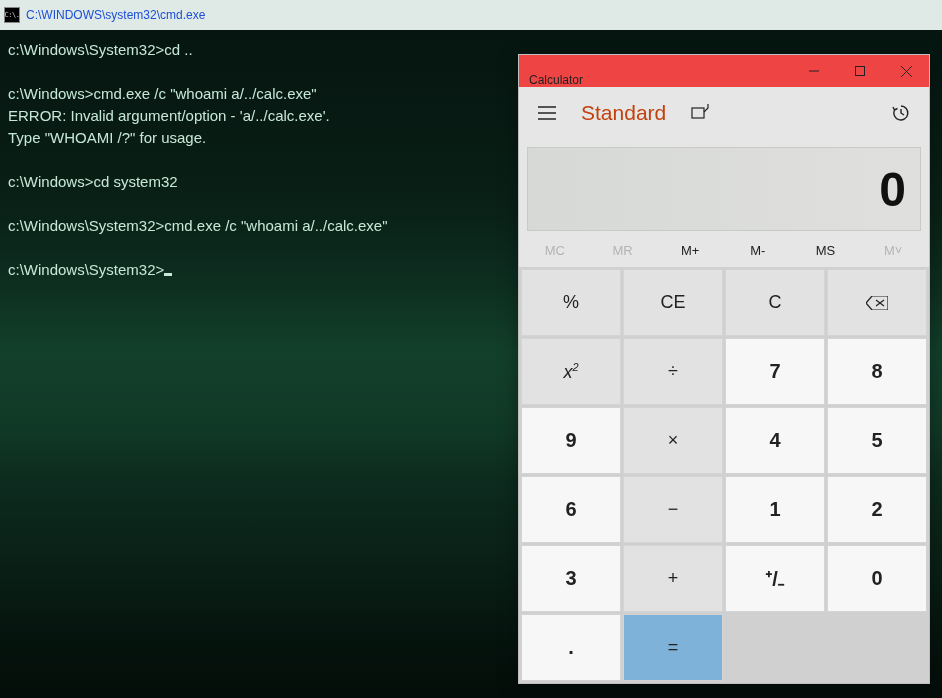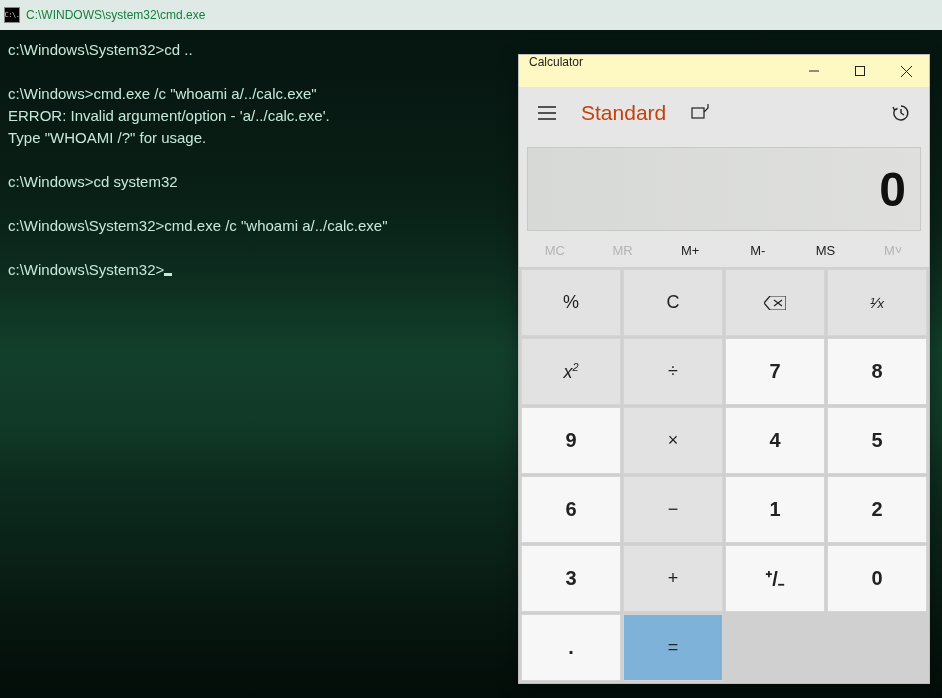--- a/index.html
+++ b/index.html
@@ -34,21 +34,21 @@
       font-size: 7px;
       display: flex;
       align-items: center;
       justify-content: center;
       border: 1px solid #888;
       font-family: monospace;
       letter-spacing: -0.5px;
     }
     .cmd-title {
       font-size: 12px;
-      color: #15803d;
+      color: #1d4ed8;
     }
     
     .terminal {
       position: absolute;
       top: 30px;
       left: 0;
       width: 942px;
       height: 668px;
       padding: 10px 8px;
       font-family: Consolas, "Courier New", monospace;
@@ -82,23 +82,23 @@
       height: 630px;
       background: #e6e6e6;
       box-shadow: 0 6px 18px rgba(0,0,0,0.35);
       display: flex;
       flex-direction: column;
       border: 1px solid #bfbfbf;
     }
     .calc-titlebar {
       height: 32px;
       display: flex;
-      align-items: flex-start;
+      align-items: flex-end;
       padding-left: 10px;
-      background: #fef9c3;
+      background: #ef4444;
     }
     .calc-title {
       font-size: 12px;
       color: #222;
       flex: 1;
     }
     .calc-win-btn {
       width: 46px;
       height: 32px;
       display: flex;
@@ -263,33 +263,31 @@
     <div class="mem-btn disabled">MR</div>
     <div class="mem-btn">M+</div>
     <div class="mem-btn">M-</div>
     <div class="mem-btn">MS</div>
     <div class="mem-btn disabled">M˅</div>
   </div>
 
   <div class="keypad">
 
     <div class="key">%</div>
+    <div class="key">CE</div>
     <div class="key">C</div>
     <div class="key">
       <svg width="22" height="14">
         <path d="M6 0 L22 0 L22 14 L6 14 L0 7 Z" fill="none" stroke="#222" stroke-width="1.2"></path>
         <line x1="10" y1="4" x2="18" y2="10" stroke="#222" stroke-width="1.2"></line>
         <line x1="18" y1="4" x2="10" y2="10" stroke="#222" stroke-width="1.2"></line>
       </svg>
     </div>
 
     <div class="key">
-      <span style="font-style:italic;font-size:15px;">¹∕<span style="font-size:13px">x</span></span>
-    </div>
-    <div class="key">
       <span style="font-style:italic;"><span>x</span><span class="sup">2</span></span>
     </div>
     <div class="key">÷</div>
 
     <div class="key num">7</div>
     <div class="key num">8</div>
     <div class="key num">9</div>
     <div class="key">×</div>
 
     <div class="key num">4</div>

